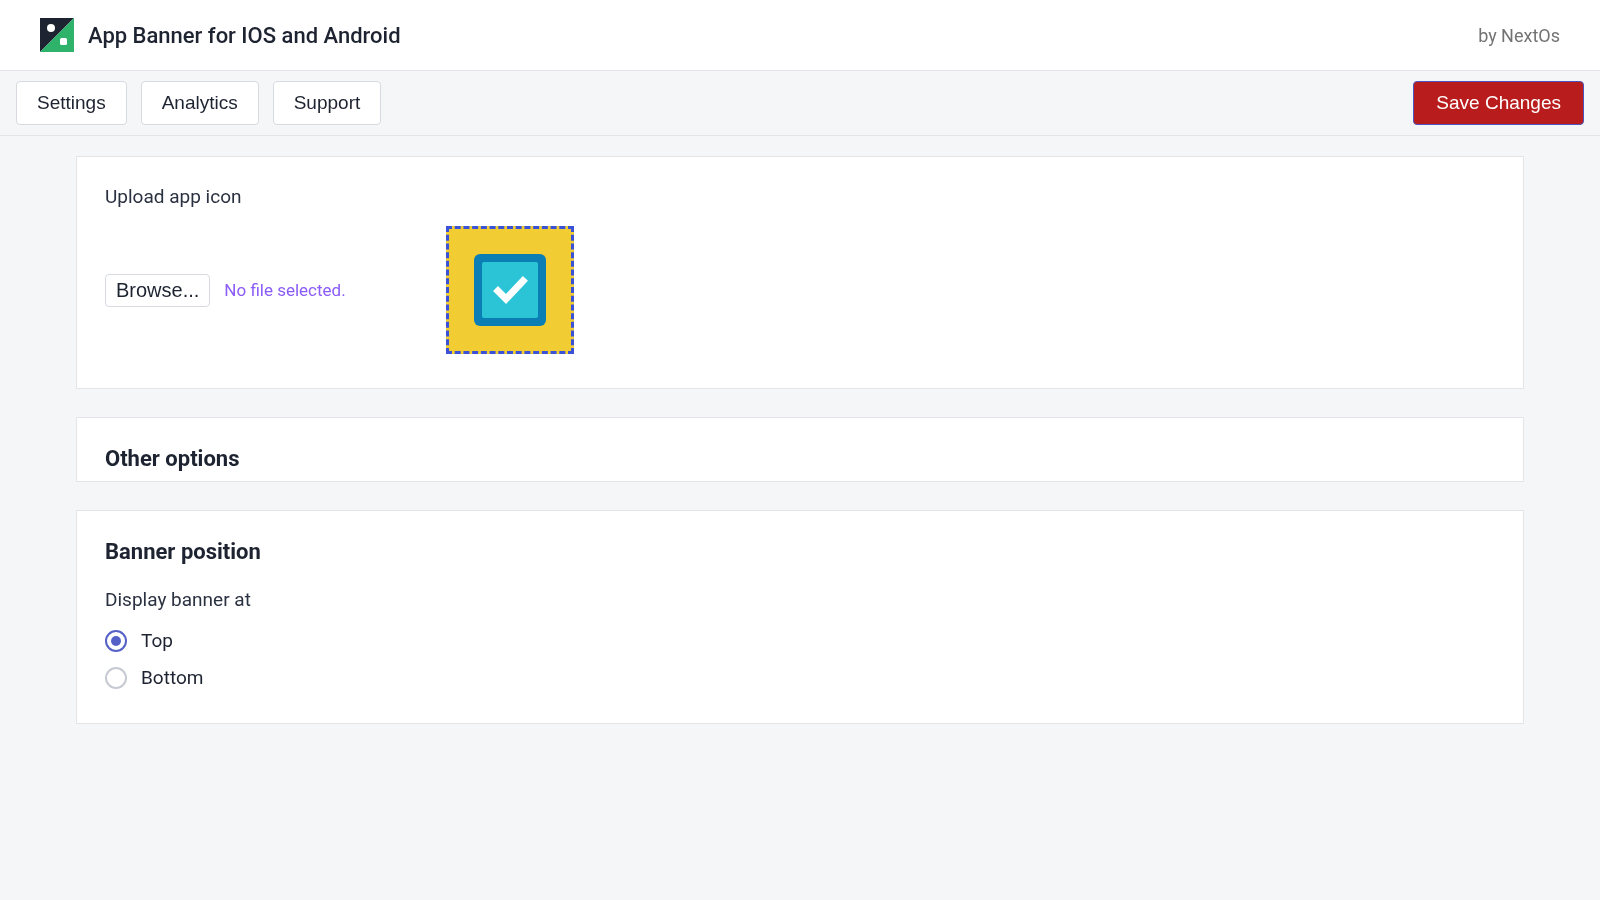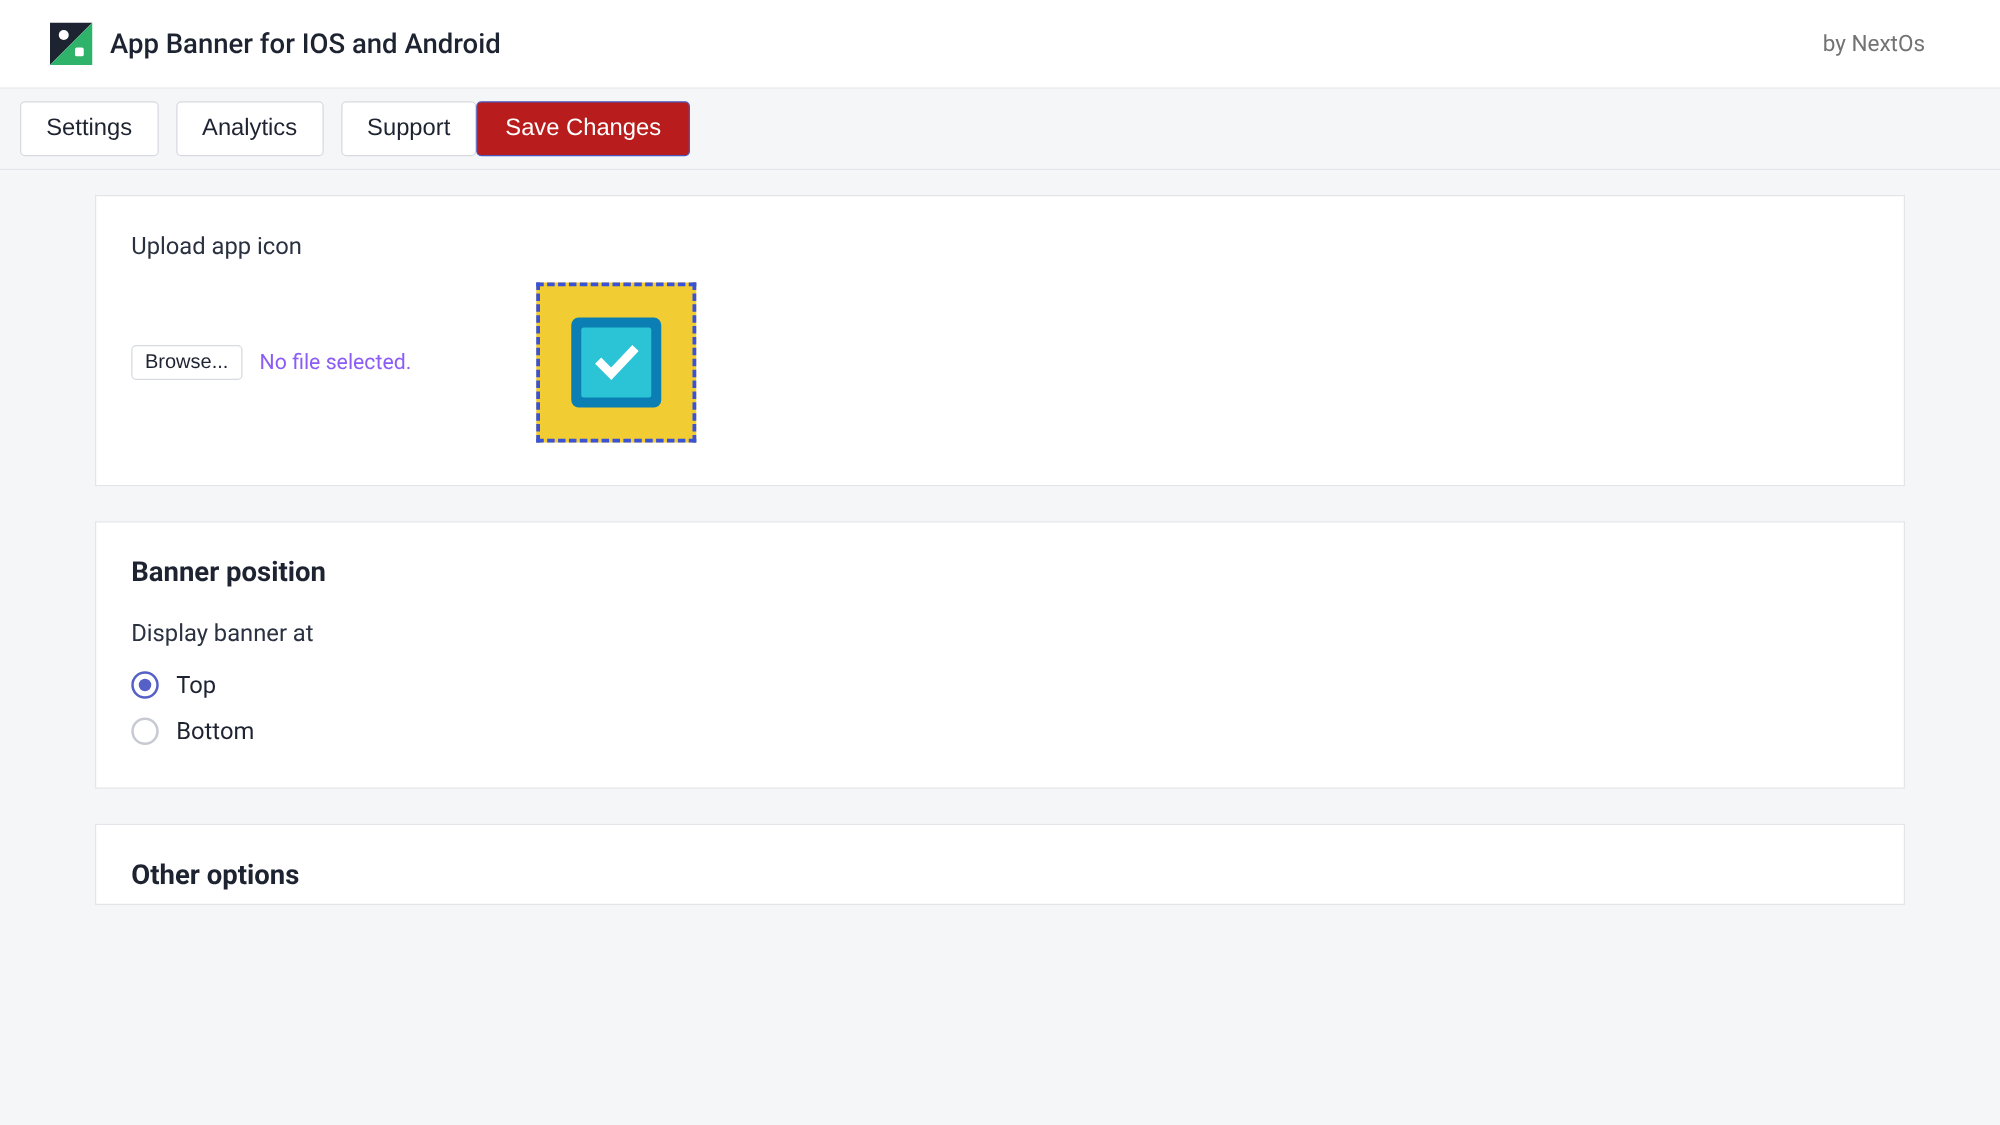--- a/index.html
+++ b/index.html
@@ -8,33 +8,34 @@
     background: #f5f6f8;
     color: #1d2330;
     font-size: 16px;
   }
   .topbar {
     background: #fff;
     border-bottom: 1px solid #e3e5e9;
     display: flex;
     align-items: center;
     justify-content: space-between;
-    padding: 18px 60px 18px 40px;
+    padding: 18px 40px 18px 40px;
   }
   .topbar-left { display: flex; align-items: center; gap: 14px; }
   .app-logo {
     width: 34px; height: 34px; display: flex; align-items: center; justify-content: center;
   }
   .page-title { font-size: 22px; font-weight: 500; color: #1d2330; }
   .byline { font-size: 18px; color: #737373; }
   .toolbar {
     background: #f5f6f8;
     border-bottom: 1px solid #e3e5e9;
     display: flex;
     align-items: center;
+    justify-content: space-between;
     padding: 10px 16px;
   }
   .toolbar-left { display: flex; gap: 14px; }
   .btn {
     background: #fff;
     border: 1px solid #d7dae0;
     color: #1d2330;
     font-size: 19px;
     padding: 10px 20px;
     border-radius: 4px;
@@ -58,21 +59,21 @@
     border: 1px solid #e3e5e9;
     padding: 28px 28px 34px 28px;
   }
   .card-title { font-size: 22px; font-weight: 700; color: #1d2330; margin-bottom: 24px; }
   .field-label { font-size: 19px; color: #2a3140; margin-bottom: 18px; }
   .upload-row { display: flex; align-items: center; gap: 100px; }
   .file-picker { display: flex; align-items: center; gap: 14px; }
   .browse-btn {
     background: #fff;
     border: 1px solid #d7dae0;
-    font-size: 16px;
+    font-size: 20px;
     padding: 4px 10px;
     border-radius: 4px;
     cursor: pointer;
     color: #1d2330;
     text-align: right;
   }
   .file-status { color: #8b5cf6; font-size: 17px; }
   .preview {
     width: 128px; height: 128px;
     border: 3px dashed #3a52d8;
@@ -142,34 +143,34 @@
           <div class="preview-inner2">
             <svg width="40" height="40" viewBox="0 0 40 40">
               <path d="M8 21 L16 29 L33 11" stroke="#fff" stroke-width="7" fill="none" stroke-linecap="square"></path>
             </svg>
           </div>
         </div>
       </div>
     </div>
   </div>
 
+  <div class="card" style="padding-bottom:10px;">
+    <div class="card-title" style="margin-bottom:0;">Other options</div>
+  </div>
+
   <div class="card">
     <div class="card-title">Banner position</div>
     <div class="field-label">Display banner at</div>
     <div class="radio-group">
       <div class="radio-row">
         <div class="radio selected">
             <div class="dot"></div>
           </div>
         <span class="radio-label">Top</span>
       </div>
       <div class="radio-row">
         <div class="radio"></div>
         <span class="radio-label">Bottom</span>
       </div>
     </div>
   </div>
 
-  <div class="card" style="padding-bottom:10px;">
-    <div class="card-title" style="margin-bottom:0;">Other options</div>
-  </div>
-
 </div>
 
 </body></html>

